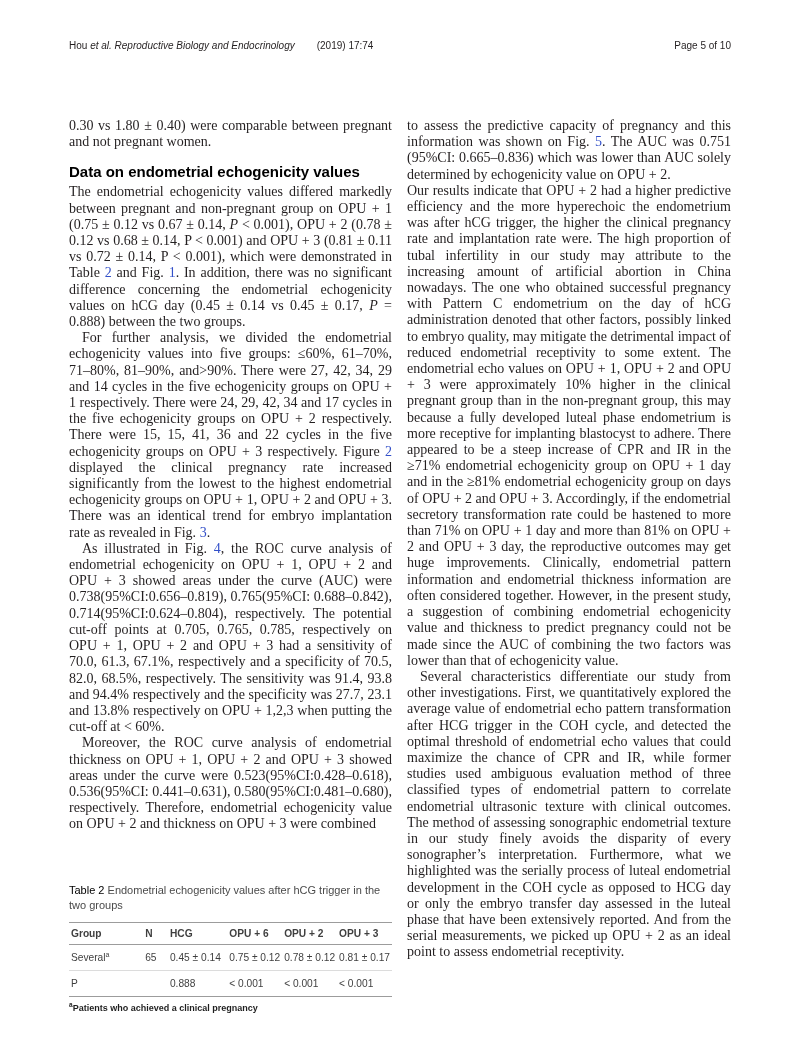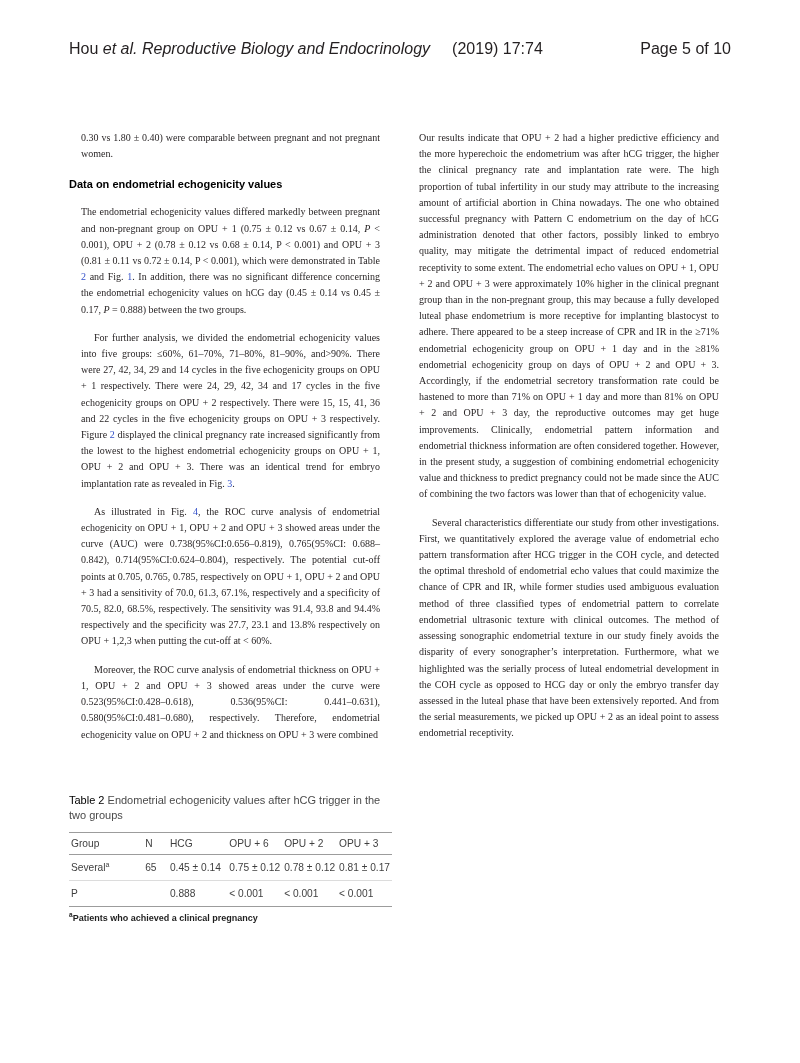--- a/index.html
+++ b/index.html
@@ -6,36 +6,36 @@
   .page{
     position:relative;width:800px;height:1063px;background:#fff;
     font-family:"Liberation Serif","DejaVu Serif",serif;color:#222;
     overflow:hidden;
   }
   
   .running-head{
     position:absolute;top:40px;left:69px;right:69px;
     display:flex;justify-content:space-between;align-items:baseline;
     font-family:"Liberation Sans","DejaVu Sans",sans-serif;
-    font-size:16px;color:#231f20;
+    font-size:10px;color:#231f20;
   }
   .rh-left .it{font-style:italic;}
   .rh-cite{margin-left:22px;}
   
   .col{position:absolute;top:118px;}
   .col-left{left:69px;width:323px;}
   .col-right{left:407px;width:324px;}
   p.body{
-    margin:12px;text-align:justify;font-size:10px;line-height:16.2px;
+    margin:0;text-align:justify;font-size:14px;line-height:16.2px;
     hyphens:auto;-webkit-hyphens:auto;color:#231f20;
   }
   p.ind{text-indent:13px;}
   .sec-heading{
     font-family:"Liberation Sans","DejaVu Sans",sans-serif;
-    font-weight:700;font-size:11px;color:#000;
+    font-weight:700;font-size:15px;color:#000;
     margin:14px 0 4px 0;line-height:16px;
   }
   .seg-i{font-style:italic;}
   .seg-ref{color:#3350c9;}
   
   .table-block{margin-top:50px;}
   .tbl-caption{
     font-family:"Liberation Sans","DejaVu Sans",sans-serif;
     font-size:11px;line-height:15.5px;color:#4a4a4a;margin:0 0 8px 0;
     text-align:left;
@@ -43,21 +43,21 @@
   .tbl-caption .cap-label{font-weight:400;color:#000;}
   table.data-table{
     width:100%;border-collapse:collapse;
     font-family:"Liberation Sans","DejaVu Sans",sans-serif;
     font-size:10.2px;color:#3f3f3f;
   }
   table.data-table thead tr{
     border-top:1px solid #9c9c9c;border-bottom:1px solid #9c9c9c;
   }
   table.data-table th{
-    text-align:left;font-weight:400;padding:5px 2px;white-space:nowrap;
+    text-align:left;font-weight:700;padding:5px 2px;white-space:nowrap;
   }
   table.data-table td{padding:7px 2px;white-space:nowrap;}
   table.data-table tbody tr{border-bottom:1px solid #dcdcdc;}
   table.data-table tbody tr:last-child{border-bottom:1px solid #9c9c9c;}
   table.data-table sup{font-size:7px;vertical-align:super;line-height:0;}
   .tbl-footnote{
     font-family:"Liberation Sans","DejaVu Sans",sans-serif;
     font-size:9px;font-weight:700;color:#1f1f1f;margin-top:6px;
   }
   .tbl-footnote sup{font-size:6.5px;vertical-align:super;line-height:0;}
@@ -120,17 +120,18 @@
             <td>&lt; 0.001</td>
             <td>&lt; 0.001</td>
           </tr>
         </tbody>
       </table>
       <div class="tbl-footnote"><sup>a</sup><span>Patients who achieved a clinical pregnancy</span></div>
     </div>
   </div>
 
   <div class="col col-right">
+    <p class="body"><span>to assess the predictive capacity of pregnancy and this information was shown on Fig. </span><span class="seg-ref">5</span><span>. The AUC was 0.751 (95%CI: 0.665–0.836) which was lower than AUC solely determined by echogenicity value on OPU + 2.</span></p>
     <p class="body"><span>Our results indicate that OPU + 2 had a higher predictive efficiency and the more hyperechoic the endometrium was after hCG trigger, the higher the clinical pregnancy rate and implantation rate were. The high proportion of tubal infertility in our study may attribute to the increasing amount of artificial abortion in China nowadays. The one who obtained successful pregnancy with Pattern C endometrium on the day of hCG administration denoted that other factors, possibly linked to embryo quality, may mitigate the detrimental impact of reduced endometrial receptivity to some extent. The endometrial echo values on OPU + 1, OPU + 2 and OPU + 3 were approximately 10% higher in the clinical pregnant group than in the non-pregnant group, this may because a fully developed luteal phase endometrium is more receptive for implanting blastocyst to adhere. There appeared to be a steep increase of CPR and IR in the ≥71% endometrial echogenicity group on OPU + 1 day and in the ≥81% endometrial echogenicity group on days of OPU + 2 and OPU + 3. Accordingly, if the endometrial secretory transformation rate could be hastened to more than 71% on OPU + 1 day and more than 81% on OPU + 2 and OPU + 3 day, the reproductive outcomes may get huge improvements. Clinically, endometrial pattern information and endometrial thickness information are often considered together. However, in the present study, a suggestion of combining endometrial echogenicity value and thickness to predict pregnancy could not be made since the AUC of combining the two factors was lower than that of echogenicity value.</span></p>
     <p class="body ind"><span>Several characteristics differentiate our study from other investigations. First, we quantitatively explored the average value of endometrial echo pattern transformation after HCG trigger in the COH cycle, and detected the optimal threshold of endometrial echo values that could maximize the chance of CPR and IR, while former studies used ambiguous evaluation method of three classified types of endometrial pattern to correlate endometrial ultrasonic texture with clinical outcomes. The method of assessing sonographic endometrial texture in our study finely avoids the disparity of every sonographer’s interpretation. Furthermore, what we highlighted was the serially process of luteal endometrial development in the COH cycle as opposed to HCG day or only the embryo transfer day assessed in the luteal phase that have been extensively reported. And from the serial measurements, we picked up OPU + 2 as an ideal point to assess endometrial receptivity.</span></p>
   </div>
 
 </div>
 
 </body></html>

